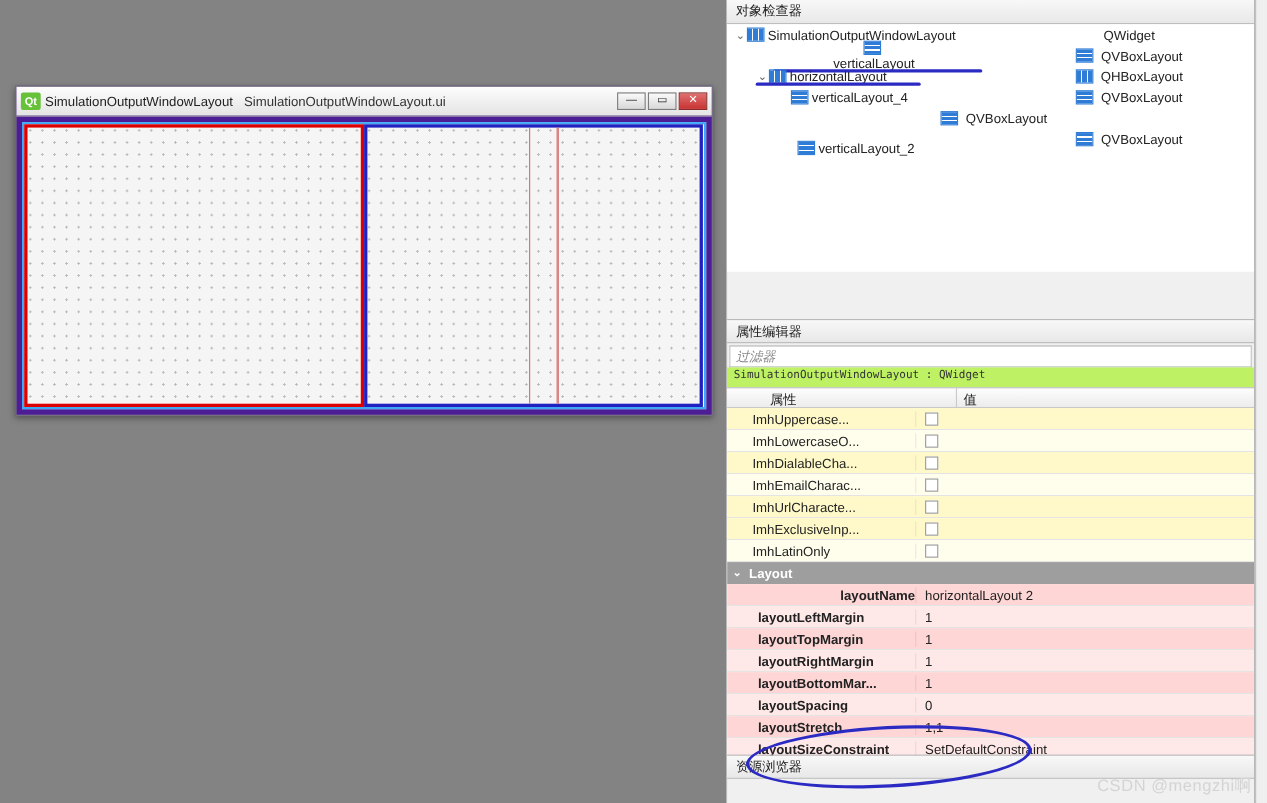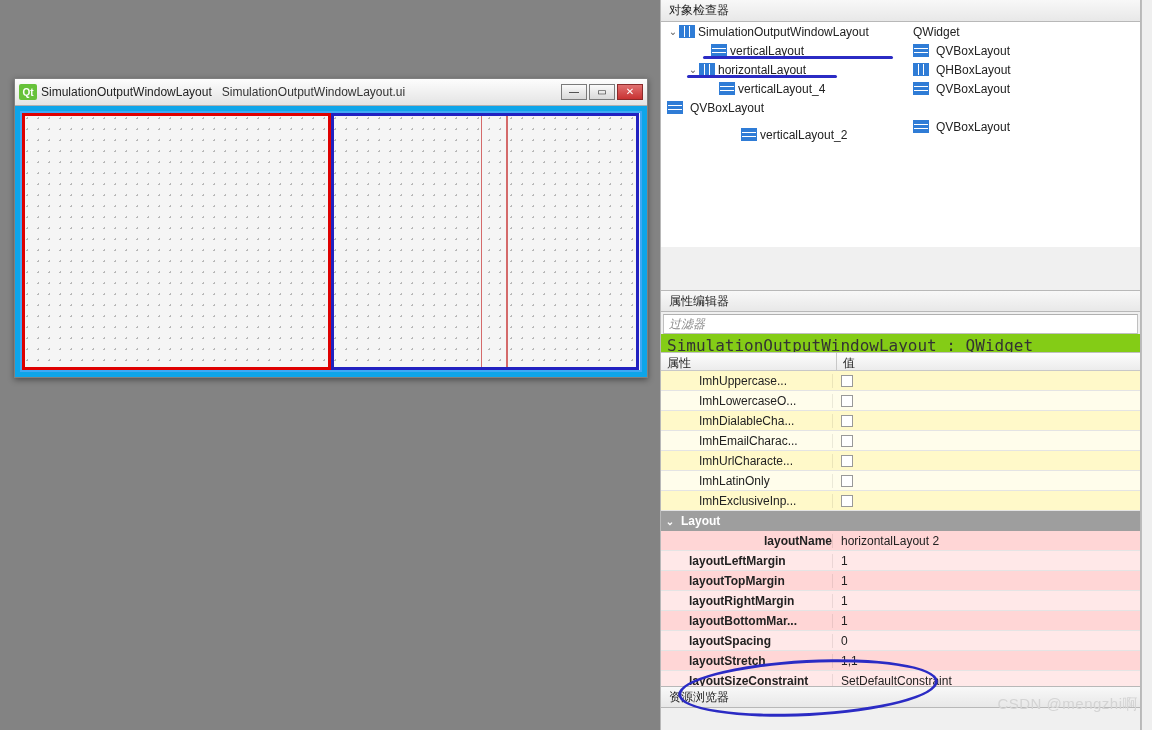--- a/index.html
+++ b/index.html
@@ -1,21 +1,21 @@
 <!DOCTYPE html>
 <html><head>
 <meta charset="utf-8">
 <style>
   * { box-sizing: border-box; }
   html,body { margin:0; padding:0; font-family: "Microsoft YaHei", Tahoma, sans-serif; font-size:12px; color:#222; }
   body { width:1152px; height:730px; background:#fff; position:relative; overflow:hidden; }
 
   
   .canvas-zone { position:absolute; left:0; top:0; width:660px; height:730px; background:#838383; }
-  .dlg-window { position:absolute; left:14px; top:78px; width:634px; height:300px; background:#0ea5e9; border:1px solid #808080; box-shadow:0 2px 6px rgba(0,0,0,0.4); }
+  .dlg-window { position:absolute; left:14px; top:78px; width:634px; height:300px; background:#4c1d95; border:1px solid #808080; box-shadow:0 2px 6px rgba(0,0,0,0.4); }
   .dlg-titlebar { height:27px; background:linear-gradient(#fdfdfd,#e4e4e4); border-bottom:1px solid #b0b0b0; display:flex; align-items:center; padding:0 4px; }
   .dlg-titlebar .qt-badge { width:18px; height:16px; background:#67c23a; color:#fff; font-size:10px; display:flex; align-items:center; justify-content:center; border-radius:2px; margin-right:4px; font-weight:bold; }
   .dlg-titlebar .title { flex:0 0 auto; }
   .dlg-titlebar .sub { margin-left:10px; color:#333; }
   .dlg-titlebar .spacer { flex:1; }
   .win-btn { width:26px; height:16px; border:1px solid #7a7a7a; margin-left:2px; background:linear-gradient(#fafafa,#d8d8d8); display:flex; align-items:center; justify-content:center; font-size:10px; line-height:1; }
   .win-btn.close { background:linear-gradient(#e07070,#c83232); color:#fff; border-color:#8b2a2a; }
   .dlg-body { position:absolute; left:5px; top:32px; right:5px; bottom:5px; background:#f5f5f5; border:2px solid #3fa9f5;
     background-image: radial-gradient(circle, #b8b8b8 1px, transparent 1px);
     background-size: 11px 11px;
@@ -31,58 +31,58 @@
   .right-col { position:absolute; left:660px; top:0; right:11px; height:730px; border-left:1px solid #b8b8b8; border-right:1px solid #b8b8b8; background:#f0f0f0; }
   .panel-header { height:22px; background:linear-gradient(#f8f8f8,#e8e8e8); border-bottom:1px solid #b8b8b8; padding:0 8px; display:flex; align-items:center; font-size:12px; border-top:1px solid #b8b8b8;}
   .tree-head { display:flex; height:19px; background:linear-gradient(#fdfdfd,#ececec); border-bottom:1px solid #c8c8c8; }
   .tree-head .col { padding:2px 6px; border-right:1px solid #c8c8c8; }
   .tree-head .c1 { width:246px; }
   .tree-head .c2 { flex:1; }
 
   .tree-body { background:#fff; height:225px; overflow:auto; }
   .tree-row { display:flex; height:19px; align-items:center; }
   .tree-row .obj { width:246px; display:flex; align-items:center; position:relative; }
-  .tree-row .cls { flex:1; display:flex; align-items:center; gap:4px; padding-left:6px; }
+  .tree-row .cls { flex:1; display:flex; align-items:center; gap:4px; padding-left:6px;justify-content:center; }
   .twist { width:12px; text-align:center; color:#606060; font-size:10px; display:inline-block; }
   .ic { width:16px; height:14px; display:inline-flex; align-items:center; justify-content:center; margin-right:3px; flex:none;}
   .ic-hbox::before { content:''; width:14px; height:11px; background:
      linear-gradient(to right,#2f7cd6 0 4px,#fff 4px 5px,#2f7cd6 5px 9px,#fff 9px 10px,#2f7cd6 10px 14px);
      border:1px solid #2f7cd6; display:block;}
   .ic-vbox::before { content:''; width:14px; height:11px; background:
      linear-gradient(#2f7cd6 0 3px,#fff 3px 4px,#2f7cd6 4px 7px,#fff 7px 8px,#2f7cd6 8px 11px);
      border:1px solid #2f7cd6; display:block;}
   .underline-mark { position:absolute; height:3px; background:#2b2bc4; border-radius:2px; }
 
   
   .prop-area { position:absolute; left:0; right:0; top:290px; bottom:22px; display:flex; flex-direction:column; }
   .filter-input { height:20px; border:1px solid #c0c0c0; border-top:1px solid #b0b0b0; background:#fff; margin:2px 2px 0 2px; color:#888; padding:0 5px; display:flex; align-items:center; font-style:italic;}
-  .context-line { height:18px; padding:2px 6px; font-family: "SimSun", monospace; font-size:16px; color:#333; background:#84cc16;}
+  .context-line { height:18px; padding:2px 6px; font-family: "SimSun", monospace; font-size:10px; color:#333; background:#bef264;}
   .prop-head { display:flex; height:19px; background:linear-gradient(#fdfdfd,#ececec); border-top:1px solid #c0c0c0; border-bottom:1px solid #c8c8c8; }
-  .prop-head .c1 { width:176px; padding:2px 6px; border-right:1px solid #c8c8c8;}
+  .prop-head .c1 { width:176px; padding:2px 6px; border-right:1px solid #c8c8c8;margin-left:33px;}
   .prop-head .c2 { flex:1; padding:2px 6px; }
   .prop-body { flex:1; background:#fff; overflow:auto; }
   .prow { display:flex; height:20px; align-items:center; border-bottom:1px solid #e4e4e4; }
-  .prow .k { width:172px; padding-left:38px; overflow:hidden; text-overflow:ellipsis; white-space:nowrap; border-right:1px solid rgba(0,0,0,0.08);}
+  .prow .k { width:172px; padding-left:23px; overflow:hidden; text-overflow:ellipsis; white-space:nowrap; border-right:1px solid rgba(0,0,0,0.08);}
   .prow .v { flex:1; padding-left:8px; display:flex; align-items:center; gap:4px;}
   .row-yellow { background:#fffdeb; }
   .row-yellow-alt { background:#fff9c9; }
   .row-pink { background:#ffe8e8; }
   .row-pink-alt { background:#ffd6d6; }
   .row-pink .k, .row-pink-alt .k { font-weight:bold; }
   .group-row { display:flex; height:20px; align-items:center; background:#9e9e9e; color:#fff; font-weight:bold; }
   .group-row .tw { width:18px; text-align:center; font-size:10px; }
   .group-row .lbl { flex:1; padding-left:2px;}
   .chk { width:12px; height:12px; border:1px solid #999; background:#fff; }
 
   .resource-bar { position:absolute; left:0; right:0; bottom:0; height:22px; }
 
   
   .hand-ellipse { position:absolute; border:3px solid #2b2bc4; border-radius:50%; pointer-events:none; }
 
-  .watermark { position:absolute; right:14px; bottom:16px; color:#d4d4d4; font-size:15px; letter-spacing:0.5px; pointer-events:none; font-family: sans-serif; }
+  .watermark { position:absolute; right:14px; bottom:6px; color:#d4d4d4; font-size:15px; letter-spacing:0.5px; pointer-events:none; font-family: sans-serif; }
 
   
   .outer-scroll { position:absolute; top:0; right:0; width:11px; height:730px; background:#efefef; border-left:1px solid #bcbcbc; }
 </style>
 </head>
 <body>
 
 <div class="canvas-zone">
   <div class="dlg-window">
     <div class="dlg-titlebar">
@@ -116,21 +116,21 @@
         <div class="obj" style="padding-left: 6px;">
           <span class="twist">⌄</span>
           <span class="ic ic-hbox"></span>
           <span>SimulationOutputWindowLayout</span>
         </div>
         <div class="cls">
           <span>QWidget</span>
         </div>
       </div>
       <div class="tree-row">
-        <div class="obj" style="padding-left: 38px; position: relative;">
+        <div class="obj" style="padding-left: 21px; position: relative; flex-direction: column;">
           <span class="twist"></span>
           <span class="ic ic-vbox"></span>
           <span>verticalLayout</span>
           <div class="underline-mark" style="left: 42px; bottom: -1px; width: 190px;"></div>
         </div>
         <div class="cls">
           <span class="ic ic-vbox"></span>
           <span>QVBoxLayout</span>
         </div>
       </div>
@@ -157,21 +157,21 @@
           <span>QVBoxLayout</span>
         </div>
       </div>
       <div class="tree-row">
         <div class="cls">
           <span class="ic ic-vbox"></span>
           <span>QVBoxLayout</span>
         </div>
       </div>
       <div class="tree-row">
-        <div class="obj" style="padding-left: 68px; margin-top: 16px;">
+        <div class="obj" style="padding-left: 52px; margin-top: 16px;">
           <span class="twist"></span>
           <span class="ic ic-vbox"></span>
           <span>verticalLayout_2</span>
         </div>
         <div class="cls">
           <span class="ic ic-vbox"></span>
           <span>QVBoxLayout</span>
         </div>
       </div>
     </div>
@@ -210,28 +210,28 @@
           <div class="v">
             <span class="chk"></span>
           </div>
         </div>
         <div class="prow row-yellow-alt">
           <div class="k">ImhUrlCharacte...</div>
           <div class="v">
             <span class="chk"></span>
           </div>
         </div>
+        <div class="prow row-yellow-alt">
+          <div class="k">ImhExclusiveInp...</div>
+          <div class="v">
+            <span class="chk"></span>
+          </div>
+        </div>
         <div class="prow row-yellow">
           <div class="k">ImhLatinOnly</div>
-          <div class="v">
-            <span class="chk"></span>
-          </div>
-        </div>
-        <div class="prow row-yellow-alt">
-          <div class="k">ImhExclusiveInp...</div>
           <div class="v">
             <span class="chk"></span>
           </div>
         </div>
         <div class="group-row">
           <span class="tw">⌄</span>
           <span class="lbl">Layout</span>
         </div>
         <div class="prow row-pink-alt">
           <div class="k" style="padding-left: 28px; text-align: right;">layoutName</div>

